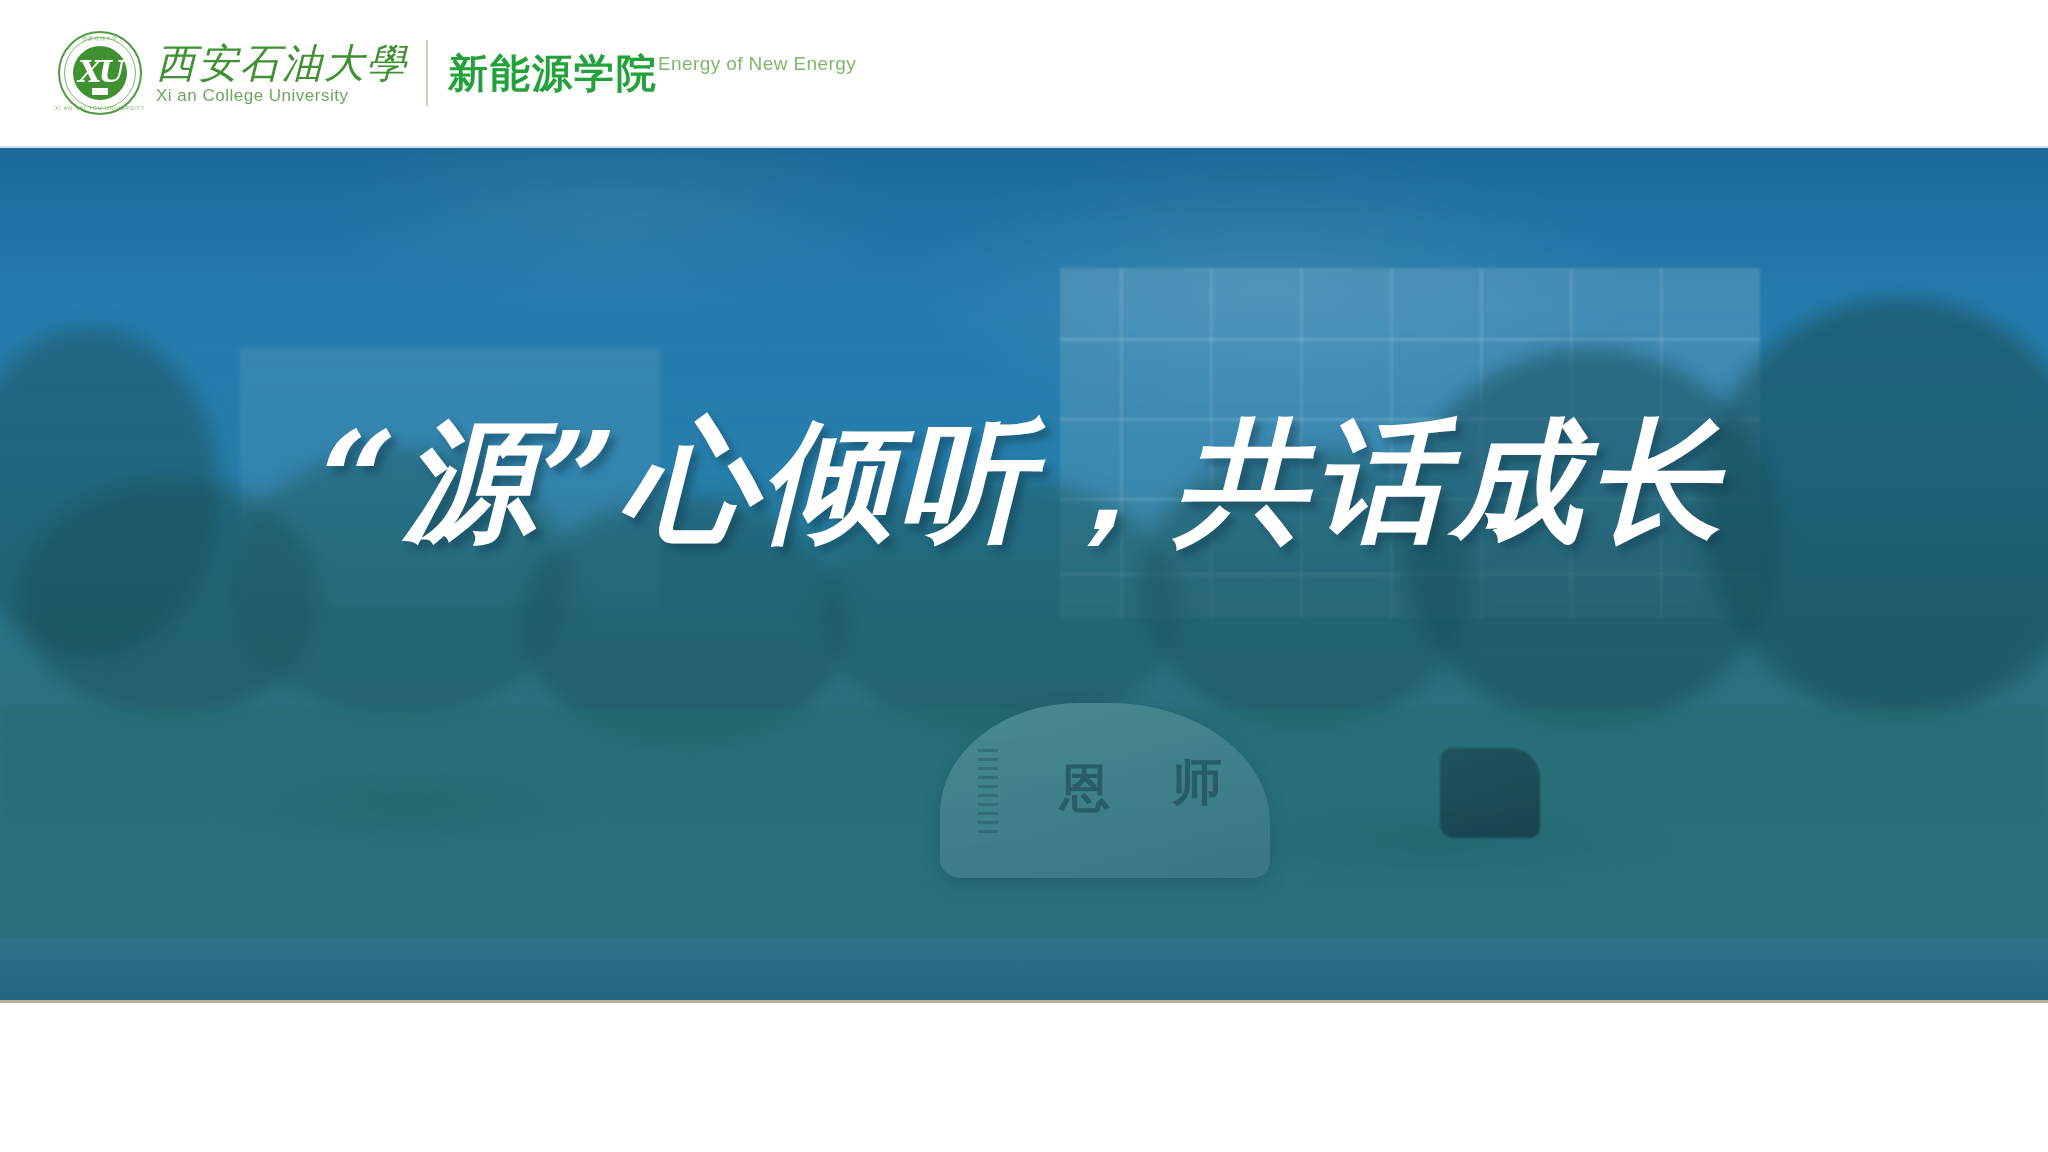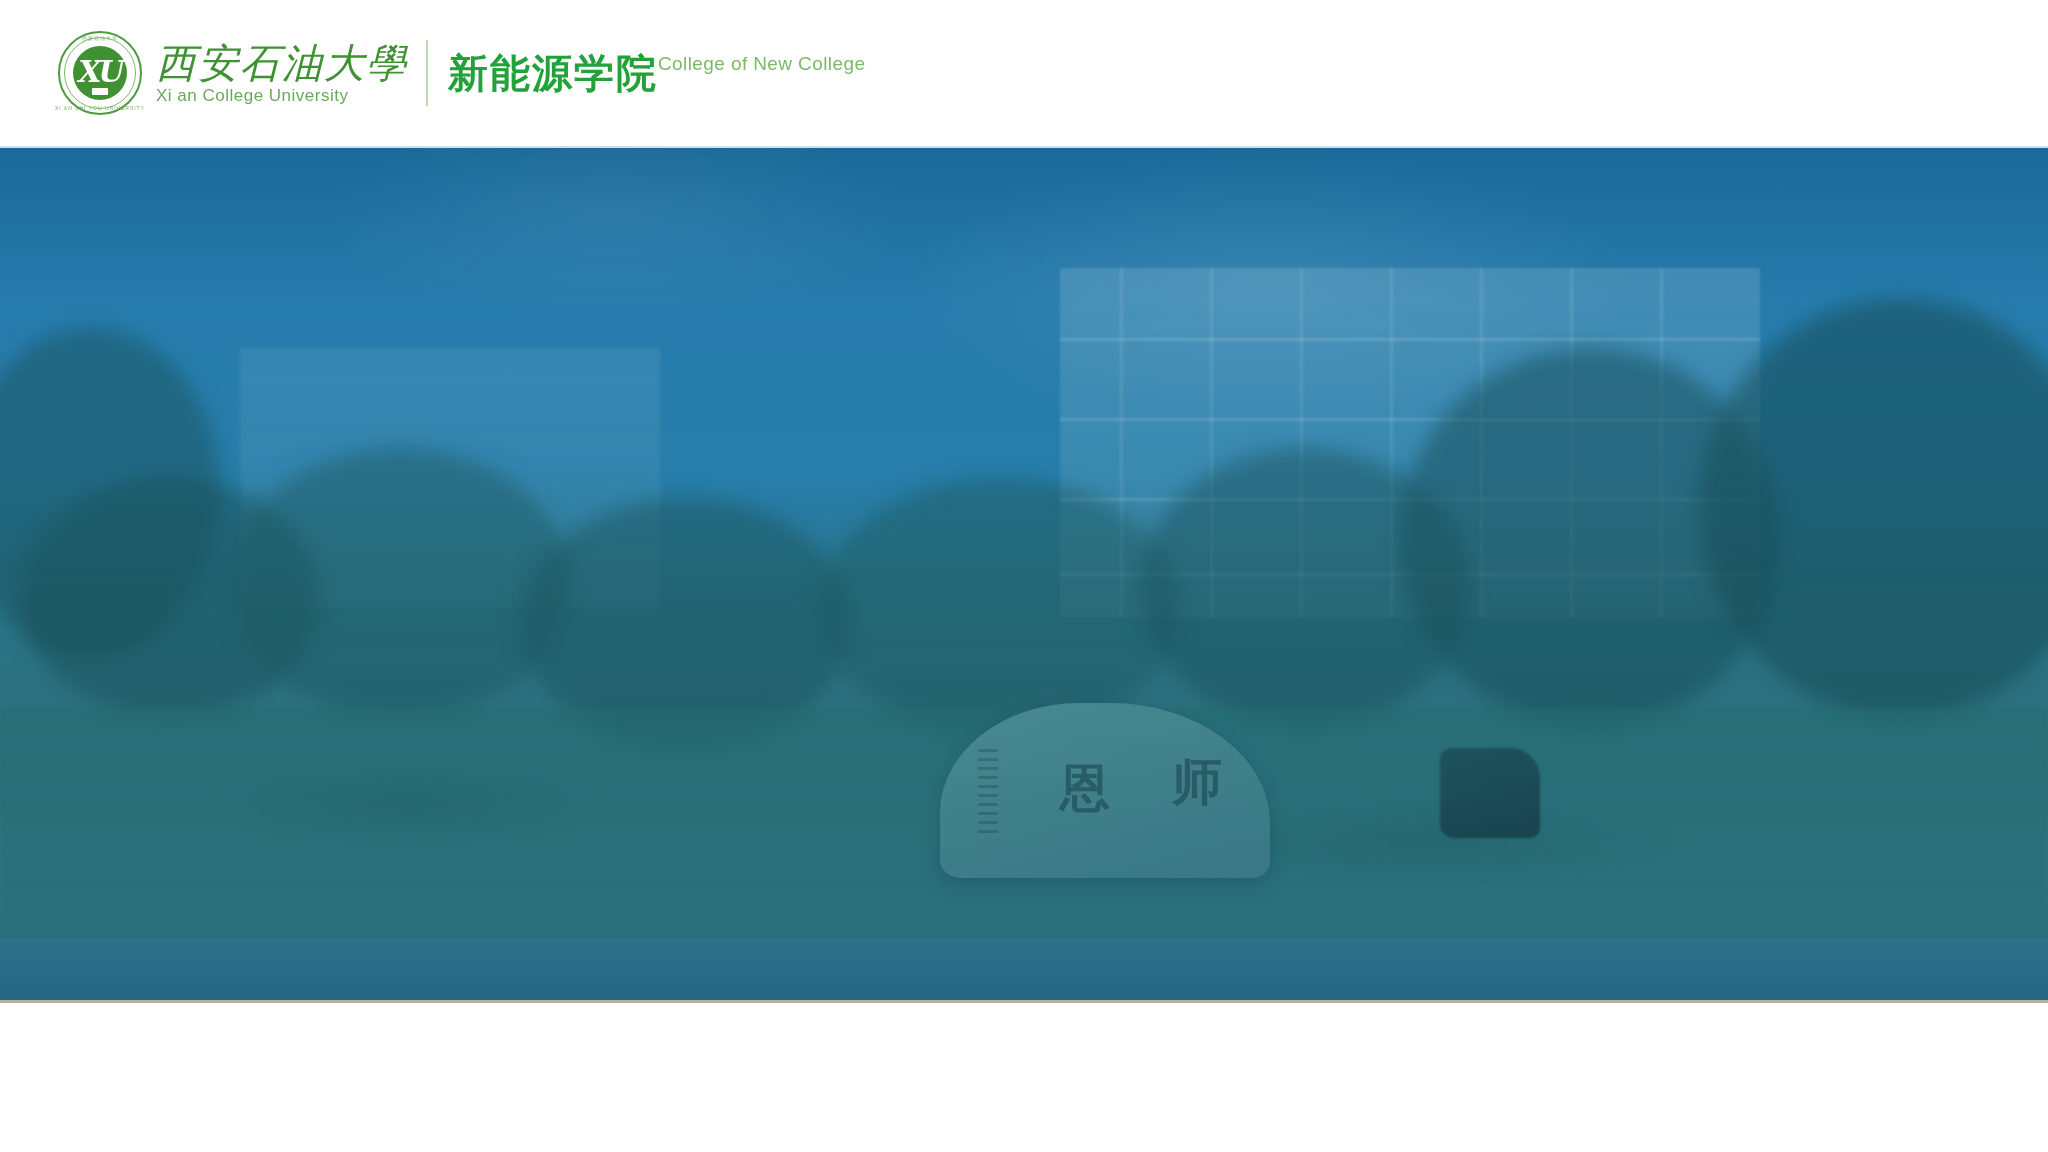--- a/index.html
+++ b/index.html
@@ -261,21 +261,21 @@
 
     <div class="uni-block">
       <div class="uni-cn">西安石油大學</div>
       <div class="uni-en">Xi an College University</div>
     </div>
 
     <div class="divider-bar"></div>
 
     <div class="college-block">
       <div class="college-cn">新能源学院</div>
-      <div class="college-en">College of New College</div>
+      <div class="college-en">Energy of New Energy</div>
     </div>
 
   </div>
 </div>
 <div class="header-rule"></div>
 
 <div class="banner">
 
   <div class="banner-photo">
 
@@ -311,17 +311,18 @@
       <div class="stone-char" style="left:232px; top:46px;">师</div>
     </div>
 
     <div class="sculpt"></div>
 
     <div class="path"></div>
   </div>
 
   <div class="banner-wash"></div>
 
+  <div class="banner-title">“源”心倾听，共话成长</div>
 
 </div>
 
 <div class="banner-bottom-edge"></div>
 <div class="footer-blank"></div>
 
 </body></html>

